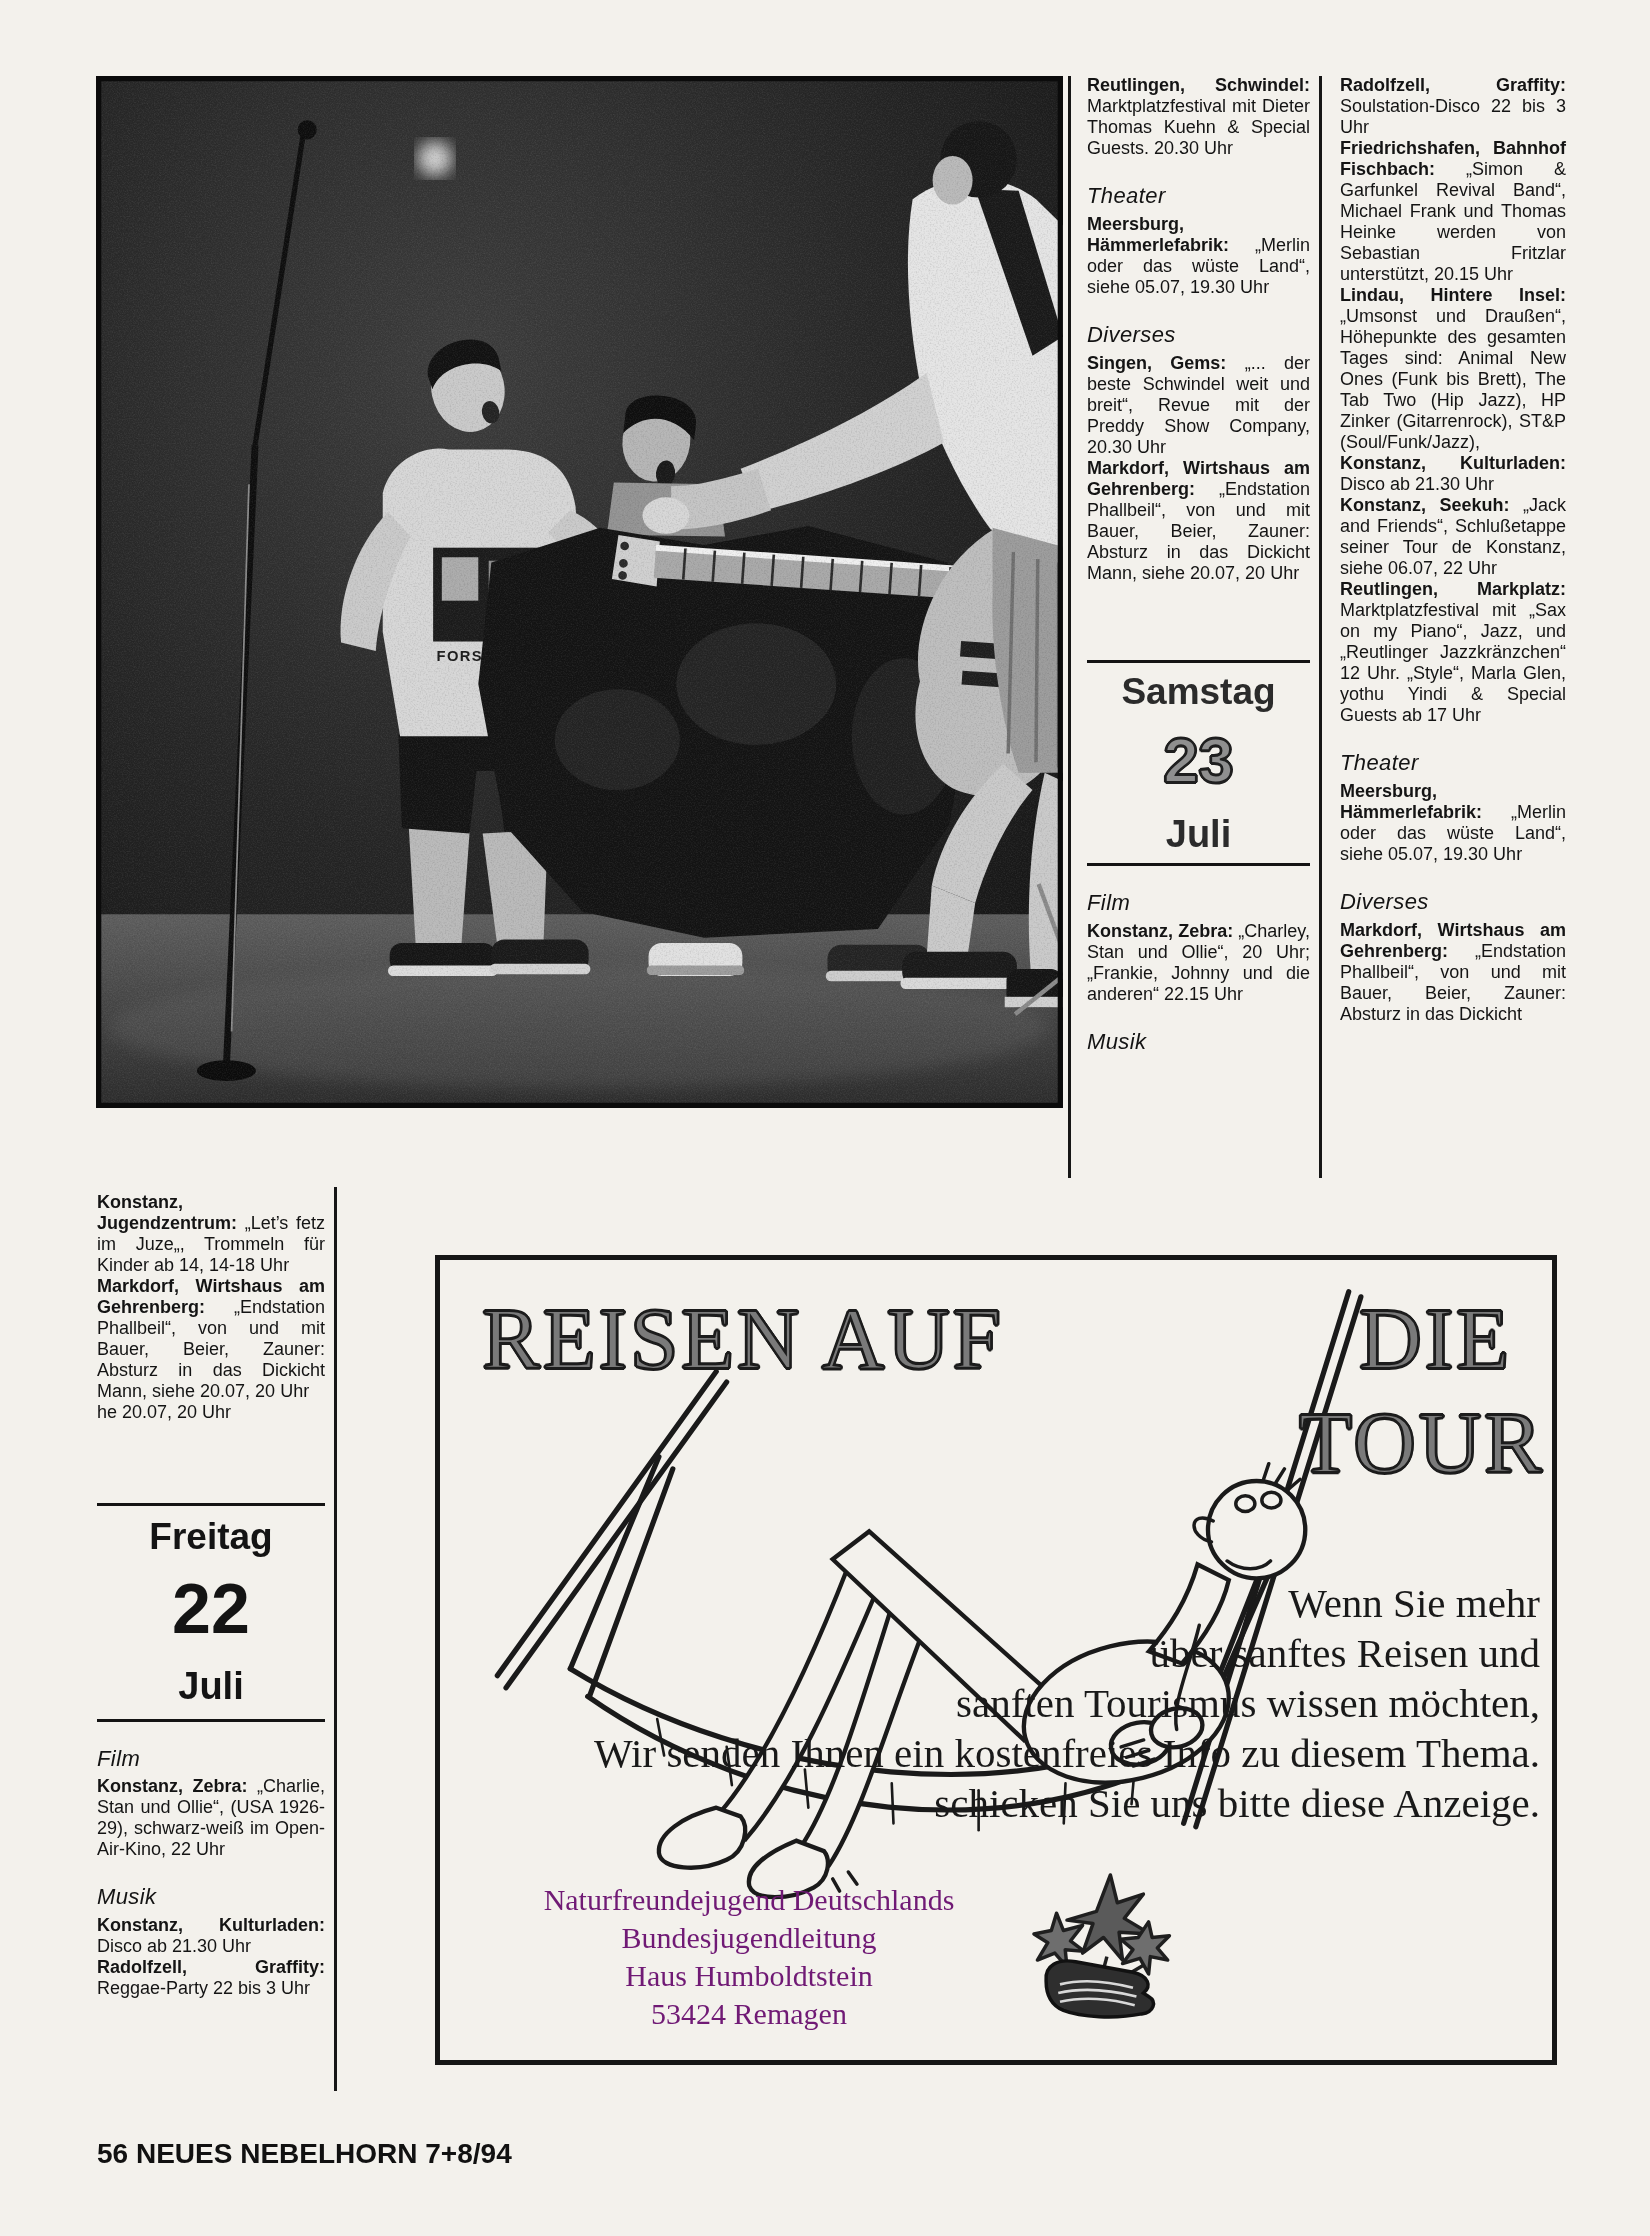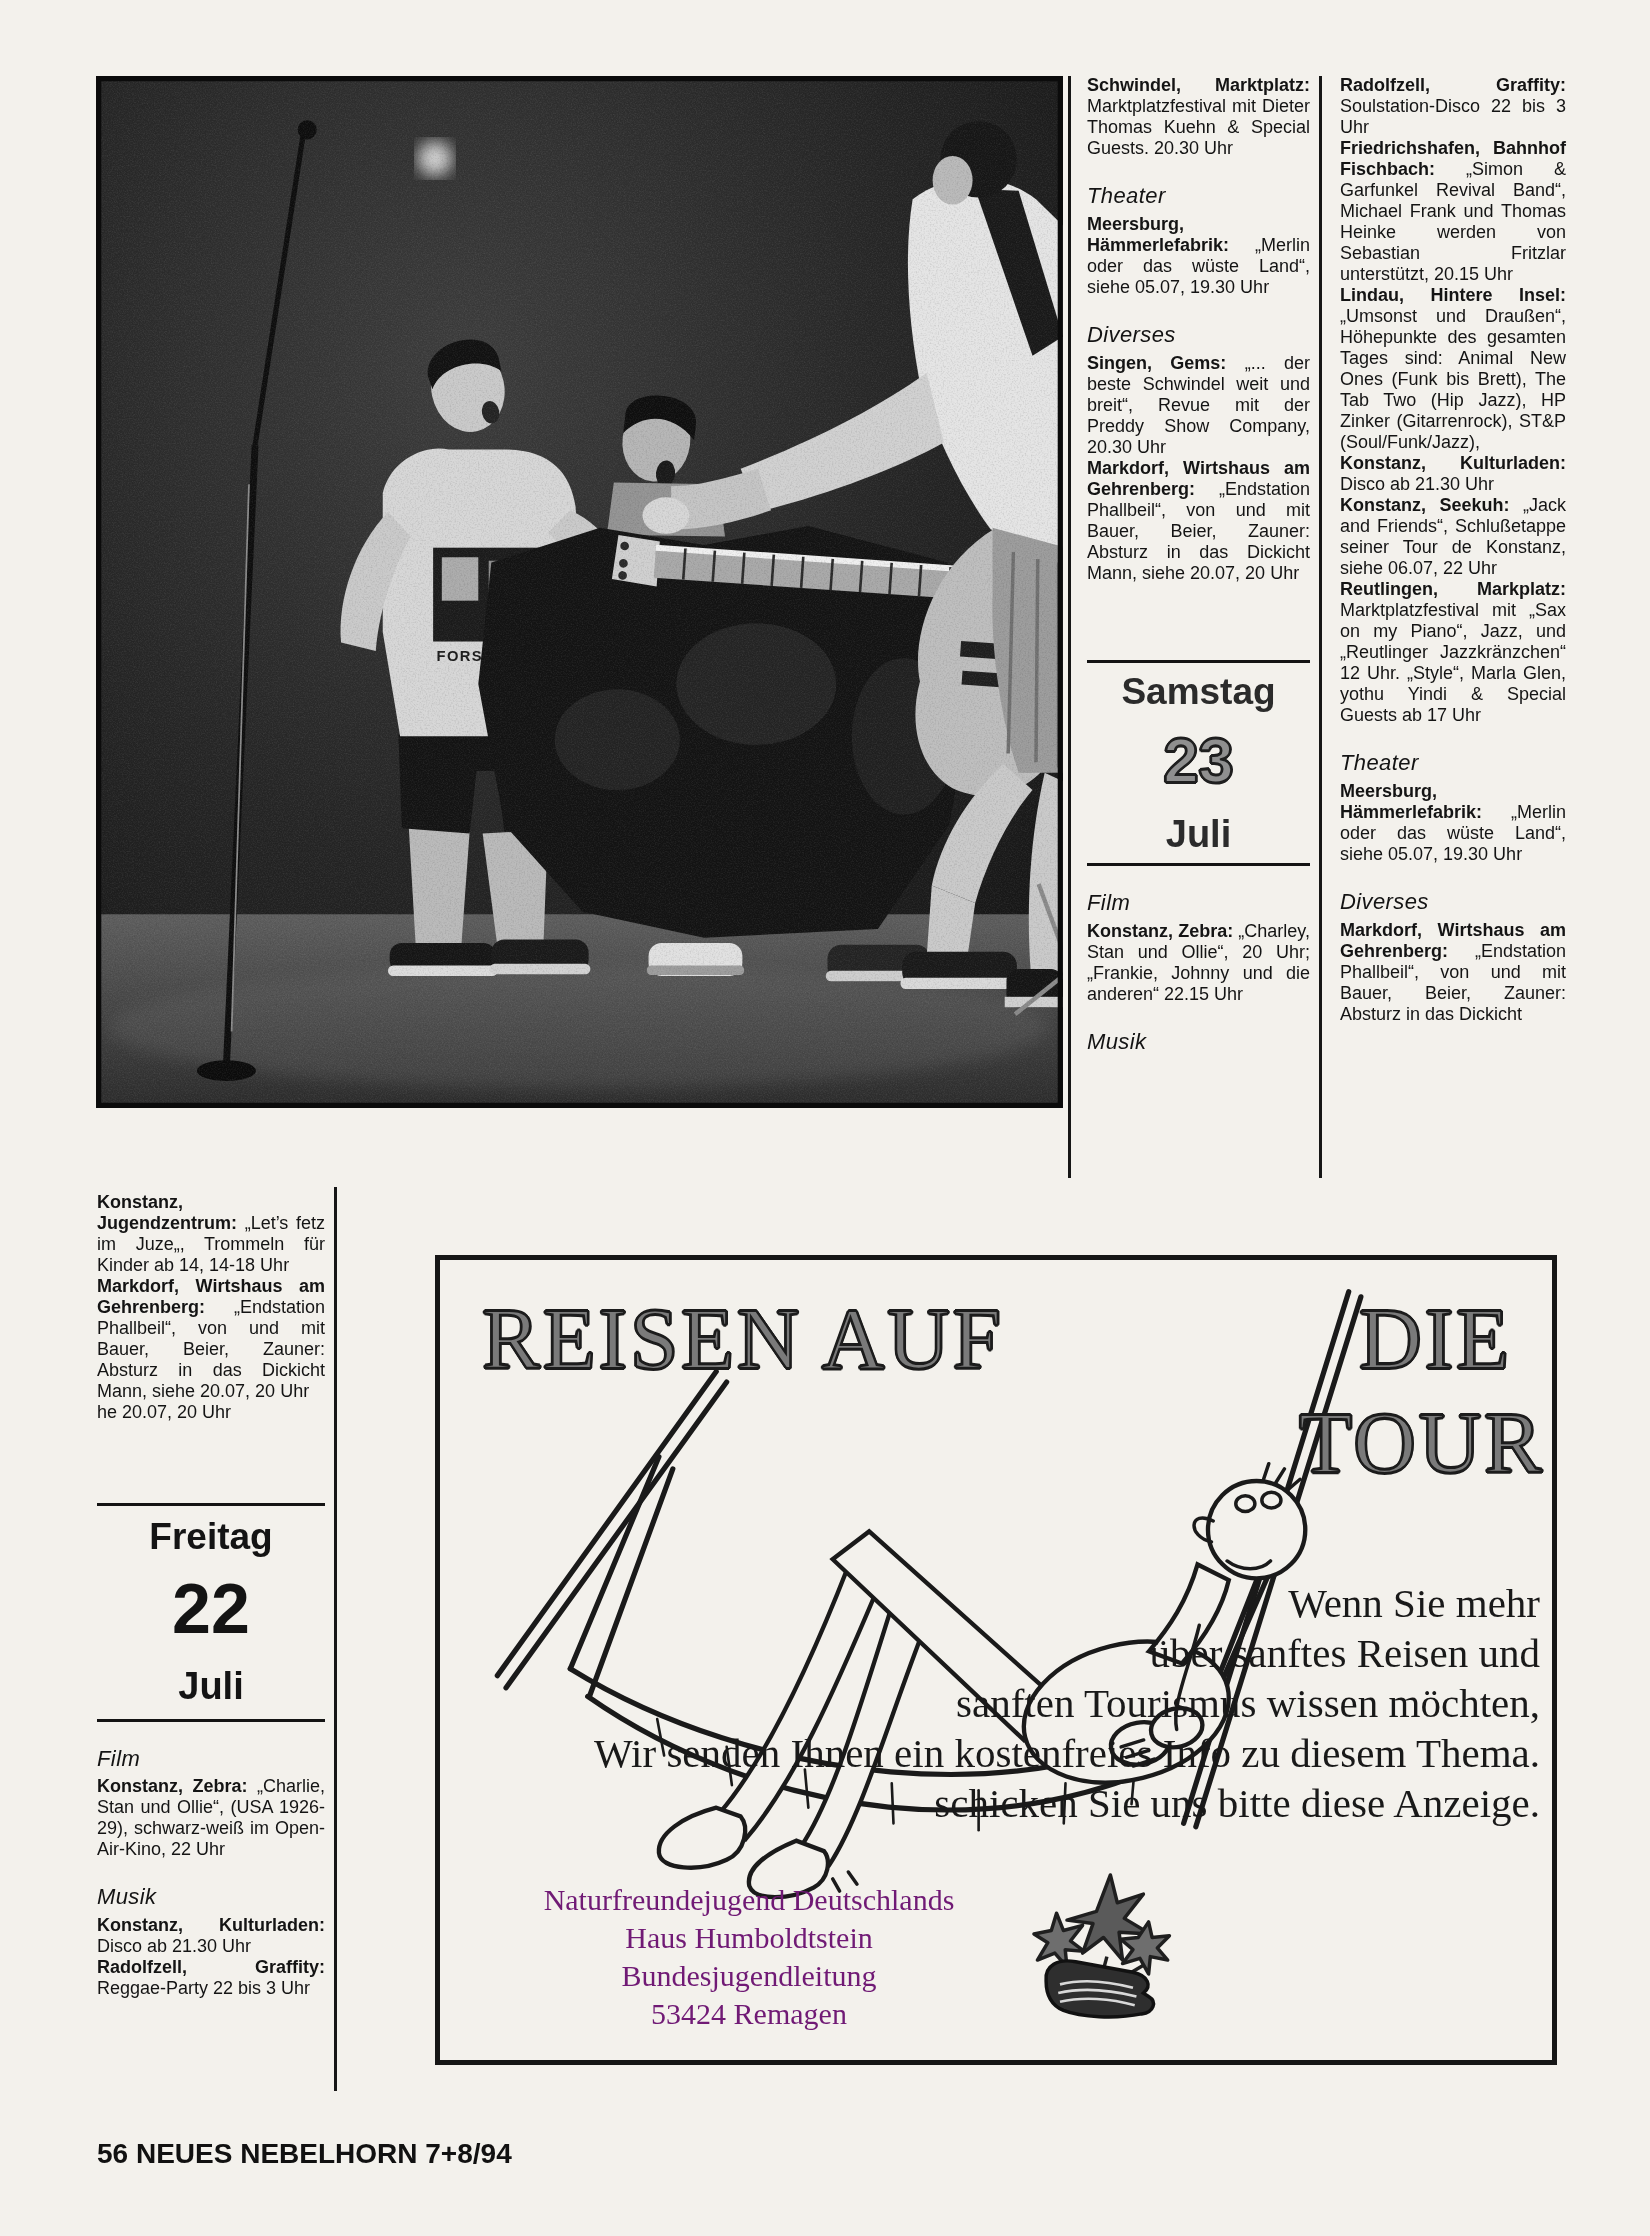--- a/index.html
+++ b/index.html
@@ -198,21 +198,21 @@
       <rect x="3" y="3" width="1107" height="1182" fill="none" stroke="#0b0b0b" stroke-width="6"></rect>
     </svg>
   </div>
 
 
   <div class="vrule" id="vr1"></div>
   <div class="vrule" id="vr2"></div>
   <div class="vrule" id="vr3"></div>
 
   <div class="col" id="col-mid">
-    <p class="item"><b>Schwindel, Marktplatz:</b> <span>Marktplatzfestival mit Dieter Thomas Kuehn &amp; Special Guests. 20.30 Uhr</span></p>
+    <p class="item"><b>Reutlingen, Schwindel:</b> <span>Marktplatzfestival mit Dieter Thomas Kuehn &amp; Special Guests. 20.30 Uhr</span></p>
     <h2 class="cat">Theater</h2>
     <p class="item"><b>Meersburg, Hämmerlefabrik:</b> <span>„Merlin oder das wüste Land“, siehe 05.07, 19.30 Uhr</span></p>
     <h2 class="cat">Diverses</h2>
     <p class="item"><b>Singen, Gems:</b> <span>„... der beste Schwindel weit und breit“, Revue mit der Preddy Show Company, 20.30 Uhr</span></p>
     <p class="item"><b>Markdorf, Wirtshaus am Gehrenberg:</b> <span>„Endstation Phallbeil“, von und mit Bauer, Beier, Zauner: Absturz in das Dickicht Mann, siehe 20.07, 20 Uhr</span></p>
 
     <div class="datebox">
       <div class="db-day">Samstag</div>
       <div class="db-num gray">23</div>
       <div class="db-month">Juli</div>
@@ -308,22 +308,22 @@
     <div class="ad-body">
       <div>Wenn Sie mehr</div>
       <div>über sanftes Reisen und</div>
       <div>sanften Tourismus wissen möchten,</div>
       <div>Wir senden Ihnen ein kostenfreies Info zu diesem Thema.</div>
       <div>schicken Sie uns bitte diese Anzeige.</div>
     </div>
 
     <div class="ad-addr">
       <div>Naturfreundejugend Deutschlands</div>
+      <div>Bundesjugendleitung</div>
       <div>Haus Humboldtstein</div>
-      <div>Bundesjugendleitung</div>
       <div>53424 Remagen</div>
     </div>
 
     <svg class="ad-logo" width="152" height="152" viewBox="0 0 175 175">
       <g stroke="#1f1f1f" stroke-width="4" stroke-linejoin="round">
         <path d="M96,8 L104,40 L134,30 L112,58 L142,76 L106,74 L110,106 L88,80 L64,98 L76,64 L46,60 L80,50 Z" fill="#5a5a5a"></path>
         <path d="M34,52 L42,72 L64,66 L50,84 L66,96 L44,94 L46,114 L32,98 L12,106 L24,86 L8,76 L28,72 Z" fill="#6e6e6e"></path>
         <path d="M140,62 L144,80 L164,78 L150,92 L162,106 L142,102 L140,122 L130,104 L110,110 L122,94 L108,82 L128,80 Z" fill="#6e6e6e"></path>
         <line x1="92" y1="102" x2="84" y2="132"></line>
           <line x1="42" y1="108" x2="72" y2="134"></line>

